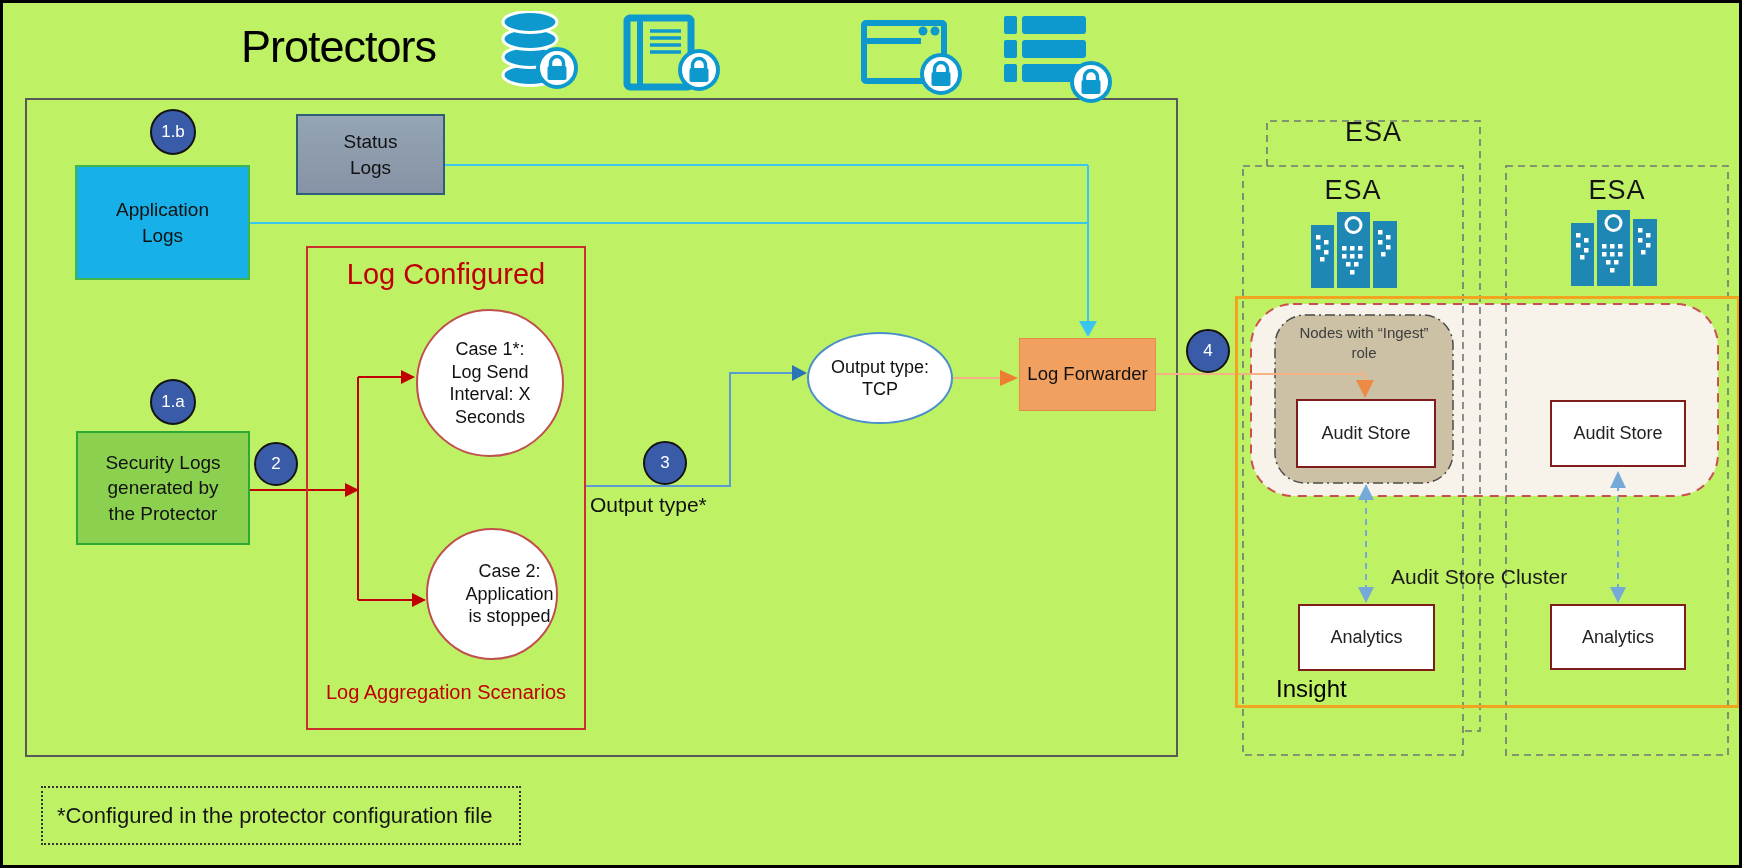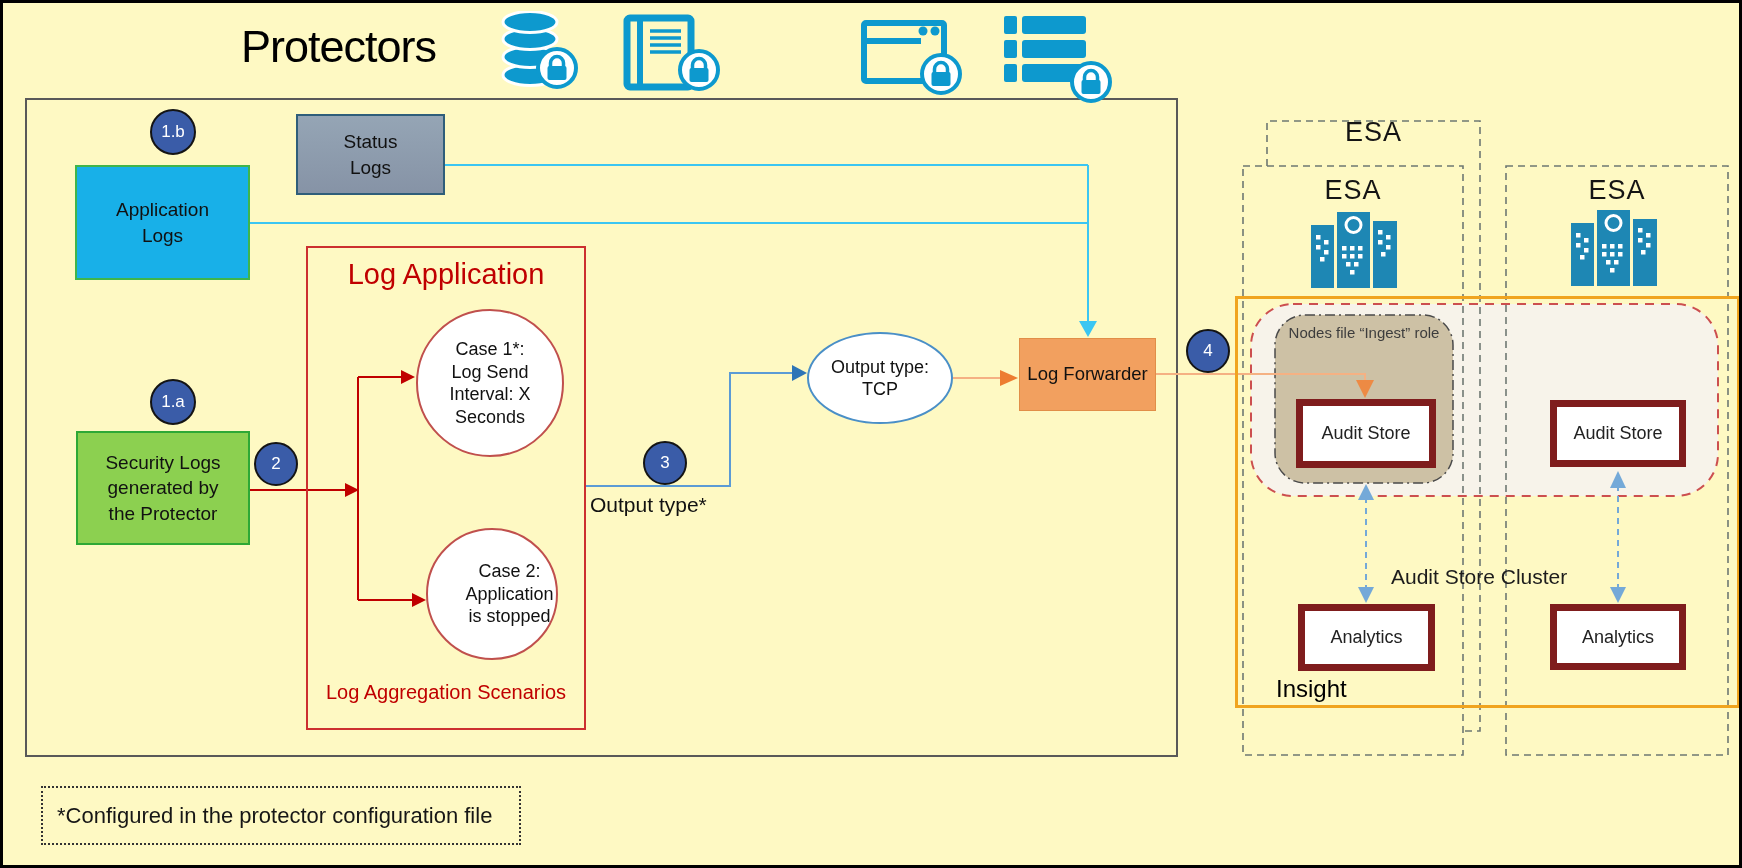--- a/index.html
+++ b/index.html
@@ -1,17 +1,17 @@
 <!DOCTYPE html>
 <html><head>
 <meta charset="utf-8">
 <style>
   html,body{margin:0;padding:0;background:#fff;}
   .page{
-    position:relative;width:1742px;height:868px;background:#fef9c3;
+    position:relative;width:1742px;height:868px;background:#bef264;
     border:3px solid #000;box-sizing:border-box;overflow:hidden;
     font-family:"Liberation Sans", sans-serif;color:#111;
   }
   .abs{position:absolute;box-sizing:border-box;}
   .ctr{display:flex;align-items:center;justify-content:center;text-align:center;}
   .page-title{font-size:45px;font-weight:400;letter-spacing:-1px;color:#000;}
   .main-box{border:2px solid #595959;background:transparent;z-index:4;}
   .badge{border-radius:50%;background:#3A5CA8;border:2px solid #141414;color:#fff;
          font-size:17px;z-index:12;}
   .node{z-index:10;font-size:19px;line-height:1.32;color:#111;}
@@ -23,21 +23,21 @@
   .agg-circle{border-radius:50%;border:2px solid #C0504D;background:#fff;font-size:18px;
               line-height:1.25;z-index:10;}
   .agg-footer{color:#C00000;font-size:20px;z-index:10;}
   .out-label{font-size:21px;color:#111;z-index:10;}
   .ellipse{border-radius:50%;border:2px solid #4A8FC7;background:#fff;font-size:18px;
            line-height:1.25;z-index:10;}
   .forwarder{background:#F2A05F;border:1.5px solid #E18E48;font-size:18.5px;z-index:10;}
   .esa-label{font-size:27px;font-weight:300;letter-spacing:1px;color:#141414;z-index:10;}
   .insight-box{border:3px solid #F0A41F;z-index:8;background:transparent;}
   .ingest-label{font-size:15px;color:#3D3D3D;line-height:1.3;z-index:10;}
-  .white-node{background:#fff;border:7px solid #7f1d1d;font-size:18px;color:#222;z-index:10;}
+  .white-node{background:#fff;border:2px solid #7f1d1d;font-size:18px;color:#222;z-index:10;}
   .cluster-label{font-size:21px;color:#1c1c1c;white-space:nowrap;z-index:10;}
   .insight-label{font-size:24px;color:#000;z-index:10;margin-left:28px;}
   .footnote-box{border:2px dotted #333;font-size:22px;color:#161616;z-index:10;
                 display:flex;align-items:center;padding-left:14px;white-space:nowrap;}
   svg.layer{position:absolute;left:0;top:0;z-index:5;pointer-events:none;}
   .icon{z-index:10;}
 </style>
 </head>
 <body>
 
@@ -156,21 +156,21 @@
     <div style="width:115px;">Application Logs</div>
   </div>
   <div class="abs node status-logs ctr" style="left:293px;top:111px;width:149px;height:81px;">
     <div style="width:70px;">Status Logs</div>
   </div>
   <div class="abs node security-logs ctr" style="left:73px;top:428px;width:174px;height:114px;">
     <div style="width:132px;">Security Logs generated by the Protector</div>
   </div>
 
   <div class="abs agg-box" style="left:303px;top:243px;width:280px;height:484px;"></div>
-  <div class="abs agg-title ctr" style="left:303px;top:255px;width:280px;">Log Application</div>
+  <div class="abs agg-title ctr" style="left:303px;top:255px;width:280px;">Log Configured</div>
   <div class="abs agg-circle ctr" style="left:413px;top:306px;width:148px;height:148px;">
     <div style="width:96px;">Case 1*: Log Send Interval: X Seconds</div>
   </div>
   <div class="abs agg-circle ctr" style="left:423px;top:525px;width:132px;height:132px;">
     <div style="width:96px;margin-left:35px;">Case 2: Application is stopped</div>
   </div>
   <div class="abs agg-footer ctr" style="left:303px;top:678px;width:280px;">Log Aggregation Scenarios</div>
 
   <div class="abs out-label" style="left:587px;top:490px;">Output type*</div>
   <div class="abs node forwarder ctr" style="left:1016px;top:335px;width:137px;height:73px;">Log Forwarder</div>
@@ -236,21 +236,21 @@
       <rect x="39" y="60" width="4.5" height="4.5"></rect>
       <rect x="67" y="20" width="4.5" height="4.5"></rect>
         <rect x="75" y="25" width="4.5" height="4.5"></rect>
       <rect x="67" y="30" width="4.5" height="4.5"></rect>
         <rect x="75" y="35" width="4.5" height="4.5"></rect>
       <rect x="70" y="42" width="4.5" height="4.5"></rect>
     </g>
   </svg>
 
   <div class="abs insight-box" style="left:1232px;top:293px;width:505px;height:412px;"></div>
-  <div class="abs ingest-label ctr" style="left:1285px;top:320px;width:152px;">Nodes file “Ingest” role</div>
+  <div class="abs ingest-label ctr" style="left:1285px;top:320px;width:152px;">Nodes with “Ingest” role</div>
 
   <div class="abs white-node ctr" style="left:1293px;top:396px;width:140px;height:69px;">Audit Store</div>
   <div class="abs white-node ctr" style="left:1547px;top:397px;width:136px;height:67px;">Audit Store</div>
 
   <div class="abs cluster-label" style="left:1388px;top:562px;">Audit Store Cluster</div>
 
   <div class="abs white-node ctr" style="left:1295px;top:601px;width:137px;height:67px;">Analytics</div>
   <div class="abs white-node ctr" style="left:1547px;top:601px;width:136px;height:66px;">Analytics</div>
 
   <div class="abs insight-label" style="left:1245px;top:672px;">Insight</div>

